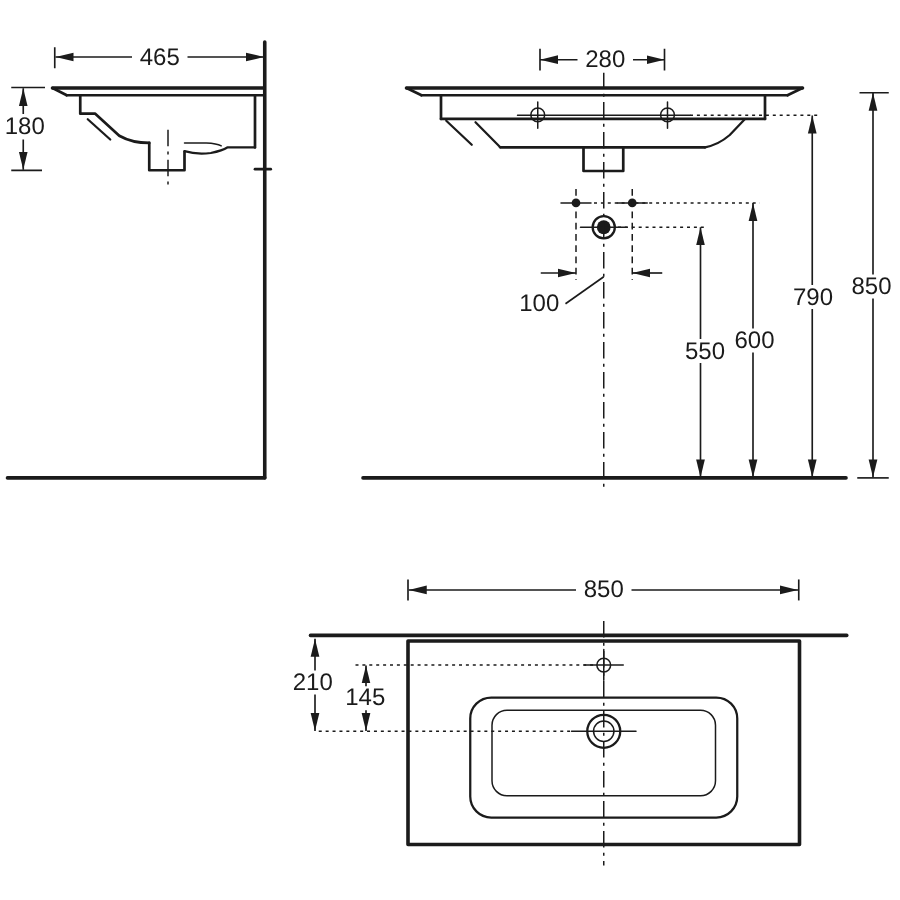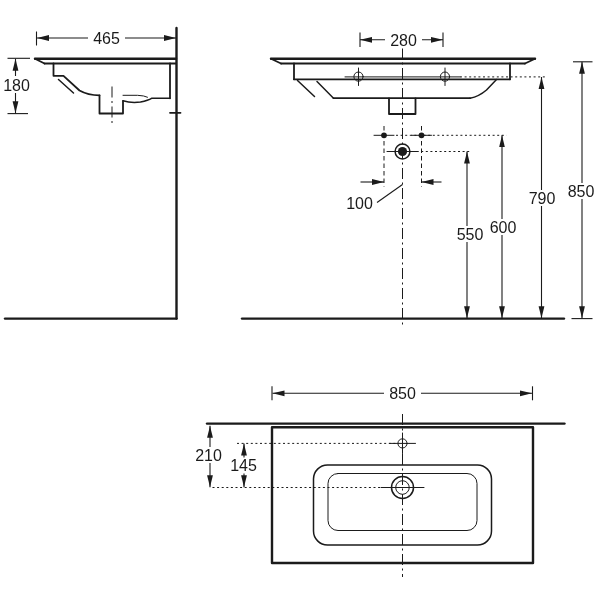--- a/index.html
+++ b/index.html
@@ -1,16 +1,16 @@
 <!DOCTYPE html>
 <html><head>
 <meta charset="utf-8">
 <style>
   html,body{margin:0;padding:0;background:#ffffff;}
-  .stage{width:600px;height:600px;background:#ffffff;position:relative;overflow:hidden;}
+  .stage{width:600px;height:600px;background:#ffffff;position:relative;overflow:hidden;border-radius:31px;}
   svg{display:block;}
   .obj{stroke:#1b1b1b;fill:none;stroke-linecap:round;stroke-linejoin:round;}
   .thick{stroke-width:2.4;}
   .mid{stroke-width:1.8;}
   .thin{stroke-width:1.5;}
   .hair{stroke-width:1;}
   .dim{stroke:#1b1b1b;fill:none;stroke-width:1.1;}
   .cl{stroke:#1b1b1b;fill:none;stroke-width:1;stroke-dasharray:11,3.5,2,3.5;}
   .dot{stroke:#1b1b1b;fill:none;stroke-width:1;stroke-dasharray:2,2.6;}
   .dsh{stroke:#1b1b1b;fill:none;stroke-width:1;stroke-dasharray:4.5,3;}

